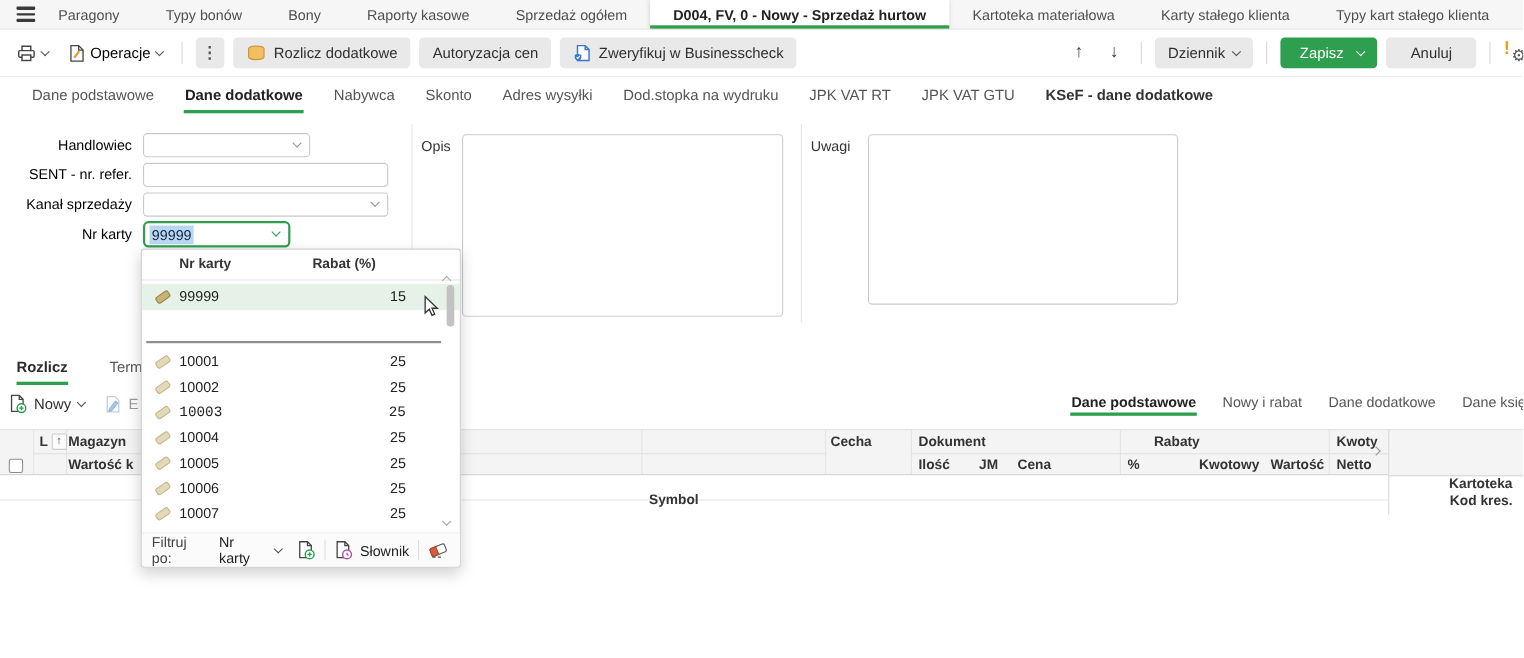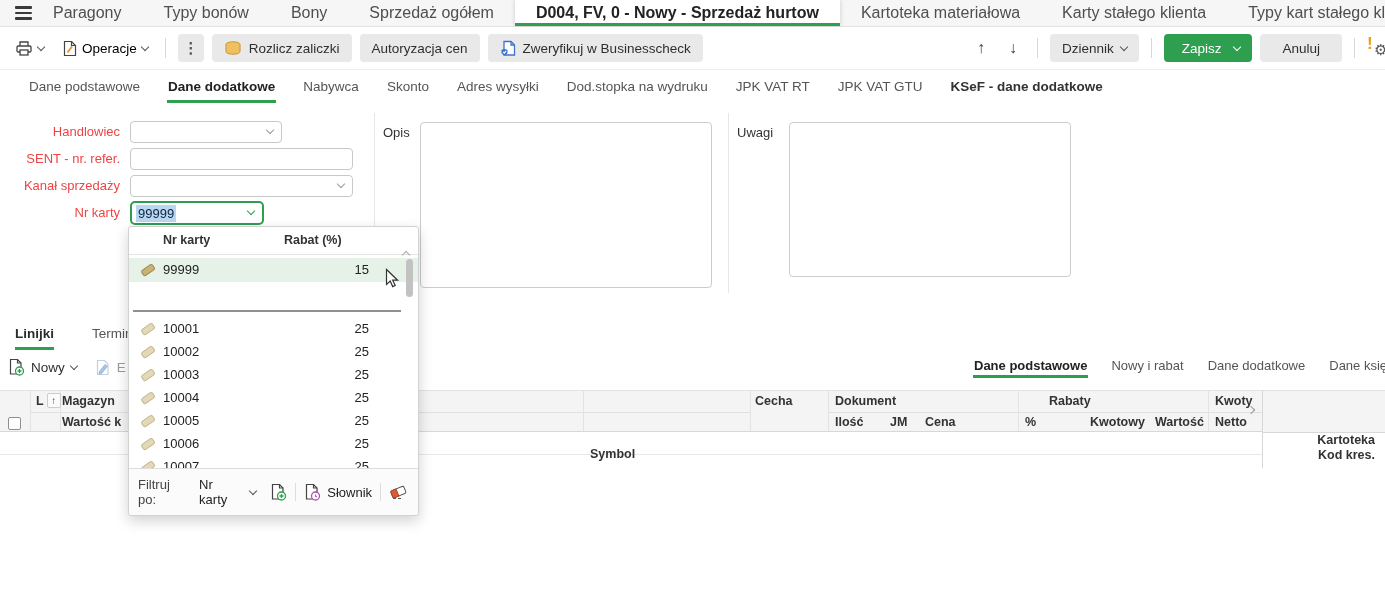--- a/index.html
+++ b/index.html
@@ -6,21 +6,21 @@
   html,body { background:#fff; }
   .app {
     position: relative; width: 1385px; height: 598px; overflow: hidden;
     font-family: "Liberation Sans", sans-serif; background: #fff; color:#333;
   }
   
   .topbar { position:absolute; top:0; left:0; width:1385px; height:27px;
     background:#f6f6f6; border-bottom:1px solid #e2e2e2; display:flex; align-items:stretch; }
   .hamburger { width:46px; display:flex; flex-direction:column; justify-content:center; gap:3px; padding-left:15px; cursor:pointer; }
   .hamburger i { display:block; width:17px; height:2.4px; background:#3a3a3a; border-radius:1px; }
-  .ttab { display:flex; align-items:center; padding:0 21px; font-size:16px; color:#4f4f4f; white-space:nowrap; position:relative; cursor:pointer; }
+  .ttab { display:flex; align-items:center; padding:0 21px; font-size:13px; color:#4f4f4f; white-space:nowrap; position:relative; cursor:pointer; }
   .ttab.active { background:#fff; color:#222; font-weight:700; box-shadow:0 0 5px rgba(0,0,0,.18); }
   .ttab.active::after { content:""; position:absolute; left:0; right:0; bottom:0; height:3px; background:#2e9e4f; }
   
   .toolbar { position:absolute; top:27px; left:0; width:1385px; height:43px; background:#fff;
     border-bottom:1px solid #ededed; display:flex; align-items:center; padding:0 0 0 10px; gap:8px; }
   .icbtn { display:flex; align-items:center; gap:5px; background:none; border:none; padding:4px 5px; cursor:pointer; }
   .tbtn { display:flex; align-items:center; gap:7px; background:#e9e9e9; border:none; border-radius:4px;
     height:28px; padding:0 12px; font-family:inherit; font-size:13.5px; color:#2f2f2f; white-space:nowrap; cursor:pointer; }
   .tbtn.kebab { width:26px; padding:0; justify-content:center; font-size:15px; font-weight:700; color:#555; }
   .tdiv { width:1px; height:20px; background:#d8d8d8; margin:0 4px; }
@@ -38,21 +38,21 @@
   .warn-gear .gear { position:absolute; left:7px; top:6px; color:#555; font-size:15px; }
   
   .formtabs { position:absolute; top:70px; left:0; width:1385px; height:33px; display:flex; align-items:stretch; padding-left:15px; }
   .ftab { display:flex; align-items:center; padding:0 14px; font-size:13.5px; color:#555; position:relative; white-space:nowrap; cursor:pointer; }
   .ftab.active { color:#222; font-weight:700; }
   .ftab.active::after { content:""; position:absolute; left:13px; right:13px; bottom:0; height:3px; background:#2e9e4f; }
   .ftab.bold { color:#333; font-weight:700; }
   
   .form { position:absolute; top:103px; left:0; width:1385px; height:220px; }
   .frow { position:absolute; left:0; height:22px; }
-  .flabel { position:absolute; left:0; width:120px; text-align:right; font-size:13px; color:#ef4444; line-height:22px; }
+  .flabel { position:absolute; left:0; width:120px; text-align:right; font-size:13px; color:#000000; line-height:22px; }
   .ffield { position:absolute; left:130px; height:22px; border:1px solid #c9c9c9; border-radius:4px; background:#fff; }
   .ffield .fcaret { position:absolute; right:8px; top:8px; }
   .combo-green { border:2px solid #2e9e4f; border-radius:5px; height:24px; display:flex; align-items:center; padding-left:4px; }
   .combo-green .val { background:#b7d7f3; font-size:13px; color:#13233a; padding:0 2px; line-height:17px; }
   .combo-green .fcaret { position:absolute; right:8px; top:8px; }
   .vsep { position:absolute; width:1px; background:#e6e6e6; }
   .memo-label { position:absolute; font-size:13px; color:#333; }
   .memo { position:absolute; border:1px solid #ccc; border-radius:4px; background:#fff; }
   
   .dd { position:absolute; left:128px; top:226px; width:291px; height:290px; background:#fff;
@@ -64,21 +64,21 @@
   .dd-row.sel { background:#e6f2e7; }
   .dd-row .tag { position:absolute; left:11px; top:5px; }
   .dd-row .nr { position:absolute; left:34px; top:4px; color:#222; }
   .dd-row .rab { position:absolute; left:150px; width:90px; top:4px; text-align:right; color:#222; }
   .dd-sep { position:absolute; left:4px; width:268px; height:2px; background:#8f8f8f; }
   .dd-scroll-up, .dd-scroll-down { position:absolute; right:7px; width:8px; height:8px; }
   .dd-scroll-up i, .dd-scroll-down i { display:block; width:6px; height:6px; border-right:1.4px solid #aaa; border-bottom:1.4px solid #aaa; }
   .dd-scroll-up i { transform:rotate(-135deg); margin-top:3px; }
   .dd-scroll-down i { transform:rotate(45deg); }
   .dd-thumb { position:absolute; right:5px; top:32px; width:7px; height:38px; background:#c2c2c2; border-radius:4px; }
-  .dd-foot { position:absolute; left:0; right:0; bottom:0; height:47px; border-top:1px solid #ddd; background:#fbfbfb;
+  .dd-foot { position:absolute; left:0; right:0; bottom:0; height:31px; border-top:1px solid #ddd; background:#fbfbfb;
     display:flex; align-items:center; padding:0 9px; gap:8px; border-radius:0 0 3px 3px; }
   .dd-foot .flab { color:#444; }
   .dd-foot .fsel { display:flex; align-items:center; gap:6px; color:#222; cursor:pointer; }
   .dd-foot .fdiv { width:1px; height:18px; background:#ddd; }
   .dd-foot .fbtn { display:flex; align-items:center; gap:6px; background:none; border:none; font-family:inherit; font-size:13px; color:#222; cursor:pointer; }
   .cursor { position:absolute; left:385px; top:268px; z-index:60; }
   
   .lowtabs { position:absolute; top:326px; left:0; height:24px; display:flex; padding-left:15px; gap:38px; }
   .ltab { position:relative; font-size:13.5px; color:#555; padding-bottom:7px; cursor:pointer; white-space:nowrap; }
   .ltab.active { color:#2c2c2c; font-weight:700; }
@@ -119,20 +119,21 @@
 
   <div class="topbar">
     <div class="hamburger">
         <i></i>
         <i></i>
         <i></i>
       </div>
     <div class="ttab">Paragony</div>
     <div class="ttab">Typy bonów</div>
     <div class="ttab">Bony</div>
+    <div class="ttab">Raporty kasowe</div>
     <div class="ttab">Sprzedaż ogółem</div>
     <div class="ttab active">D004, FV, 0 - Nowy - Sprzedaż hurtow</div>
     <div class="ttab">Kartoteka materiałowa</div>
     <div class="ttab">Karty stałego klienta</div>
     <div class="ttab">Typy kart stałego klienta</div>
     <div class="ttab">Definicja jobów bazodano</div>
   </div>
 
   <div class="toolbar">
     <button class="icbtn">
@@ -159,21 +160,21 @@
     <div class="tdiv"></div>
     <button class="tbtn kebab">⋮</button>
     <button class="tbtn">
       <span>
         <svg width="18" height="15" viewBox="0 0 18 15">
             <ellipse cx="9" cy="3.4" rx="7" ry="2.6" fill="#f0c060" stroke="#c89435"></ellipse>
             <path d="M2 3.4v3.6c0 1.4 3.1 2.6 7 2.6s7-1.2 7-2.6V3.4" fill="#f0c060" stroke="#c89435"></path>
             <path d="M2 7v3.6c0 1.4 3.1 2.6 7 2.6s7-1.2 7-2.6V7" fill="#f0c060" stroke="#c89435"></path>
           </svg>
       </span>
-      <span>Rozlicz zaliczki</span>
+      <span>Rozlicz dodatkowe</span>
     </button>
     <button class="tbtn">
       <span>Autoryzacja cen</span>
     </button>
     <button class="tbtn">
       <span>
         <svg width="16" height="17" viewBox="0 0 16 17">
             <path d="M4 1.5h7l3.5 3.5v10H4z" fill="#fff" stroke="#3b74c9" stroke-width="1.3"></path>
             <path d="M11 1.5V5h3.5" fill="none" stroke="#3b74c9" stroke-width="1.3"></path>
             <path d="M1.5 9.8l3-.8 3 .8v2.4c0 1.7-1.8 2.8-3 3.2-1.2-.4-3-1.5-3-3.2z" fill="#3b74c9"></path>
@@ -247,21 +248,21 @@
     <div class="vsep" style="left:374px; top:10px; height:192px;"></div>
     <span class="memo-label" style="left:383px; top:22px;">Opis</span>
     <div class="memo" style="left:420px; top:19px; width:292px; height:166px;"></div>
 
     <div class="vsep" style="left:728px; top:10px; height:180px;"></div>
     <span class="memo-label" style="left:737px; top:22px;">Uwagi</span>
     <div class="memo" style="left:789px; top:19px; width:282px; height:155px;"></div>
   </div>
 
   <div class="lowtabs">
-    <div class="ltab active">Linijki</div>
+    <div class="ltab active">Rozlicz</div>
     <div class="ltab">Termin</div>
   </div>
 
   <div class="editrow">
     <button class="abtn">
       <span>
         <svg width="17" height="18" viewBox="0 0 17 18">
             <path d="M2.5 1.5h7l3.5 3.5v11h-10.5z" fill="#fff" stroke="#444" stroke-width="1.2"></path>
             <path d="M9.5 1.5V5H13" fill="none" stroke="#444" stroke-width="1.2"></path>
             <circle cx="11.5" cy="13" r="4" fill="#fff" stroke="#2e9e4f" stroke-width="1.3"></circle>
@@ -361,21 +362,21 @@
       <span class="tag">
           <svg width="16" height="14" viewBox="0 0 16 14">
             <g transform="rotate(-35 8 7)">
               <rect x="1.5" y="4" width="13" height="6.2" rx="2" fill="#e3d8b8" stroke="#c5b68c"></rect>
             </g>
           </svg>
         </span>
       <span class="nr">10002</span>
         <span class="rab">25</span>
     </div>
-    <div class="dd-row" style="top:136px;">
+    <div class="dd-row" style="top:136px;font-family:Liberation Mono, monospace;">
       <span class="tag">
           <svg width="16" height="14" viewBox="0 0 16 14">
             <g transform="rotate(-35 8 7)">
               <rect x="1.5" y="4" width="13" height="6.2" rx="2" fill="#e3d8b8" stroke="#c5b68c"></rect>
             </g>
           </svg>
         </span>
       <span class="nr">10003</span>
         <span class="rab">25</span>
     </div>

